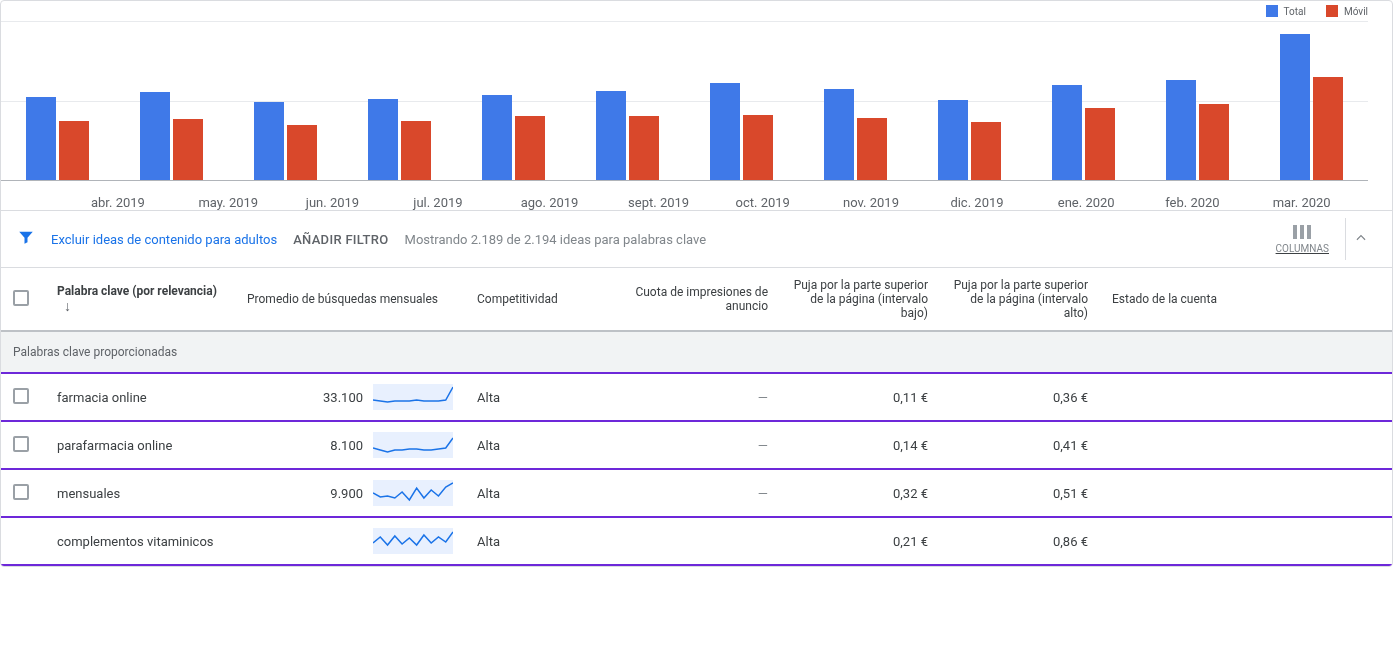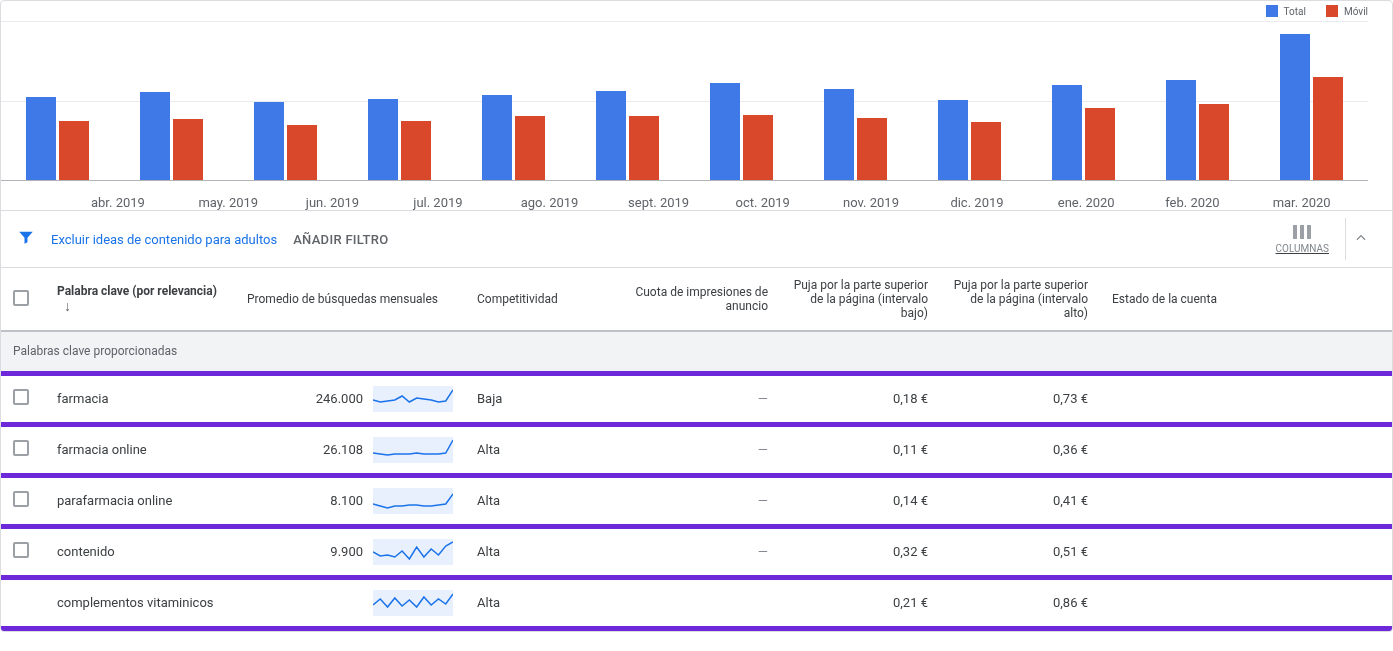--- a/index.html
+++ b/index.html
@@ -103,21 +103,21 @@
     color: #3c4043;
     text-align: right;
     padding: 10px 12px;
     border-bottom: 2px solid #bdc1c6;
     vertical-align: middle;
     background: #fff;
   }
   thead th.left { text-align: left; }
   thead th .hd-strong { font-weight: 700; }
   .sort-arrow { color: #5f6368; font-size: 14px; vertical-align: middle; }
-  tbody tr { border-bottom: 5px solid #6d28d9; }
+  tbody tr { border-bottom: 2px solid #6d28d9; }
   tbody td {
     font-size: 13px;
     padding: 10px 12px;
     text-align: right;
     color: #3c4043;
     height: 42px;
   }
   tbody td.left { text-align: left; }
   .section-row td {
     background: #f1f3f4;
@@ -232,20 +232,21 @@
     </div>
 
   <div class="filter-bar">
     <span class="filter-icon">
       <svg width="18" height="18" viewBox="0 0 24 24" fill="#1a73e8">
           <path d="M3 5h18l-7 8v6l-4 2v-8z"></path>
         </svg>
     </span>
     <span class="link-blue">Excluir ideas de contenido para adultos</span>
     <span class="add-filter">AÑADIR FILTRO</span>
+    <span class="showing">Mostrando 2.189 de 2.194 ideas para palabras clave</span>
     <div class="right-tools">
       <div class="columns-btn">
         <span class="glyph">
           <svg width="18" height="14" viewBox="0 0 18 14">
               <rect x="0" y="0" width="4" height="14" fill="#9aa0a6"></rect>
               <rect x="7" y="0" width="4" height="14" fill="#9aa0a6"></rect>
               <rect x="14" y="0" width="4" height="14" fill="#9aa0a6"></rect>
             </svg>
         </span>
         <span>COLUMNAS</span>
@@ -283,43 +284,26 @@
         <th>Cuota de impresiones de anuncio</th>
         <th>Puja por la parte superior de la página (intervalo bajo)</th>
         <th>Puja por la parte superior de la página (intervalo alto)</th>
         <th class="left">Estado de la cuenta</th>
       </tr>
     </thead>
     <tbody id="tbody">
       <tr class="section-row">
         <td colspan="8">Palabras clave proporcionadas</td>
       </tr>
-    <tr>
-          <td class="left"><span class="chk"></span></td>
-          <td class="left">farmacia</td>
-          <td>
-            <div class="avg-cell">
-              <span>246.000</span>
-              <svg class="spark" viewBox="0 0 80 26">
-                <polyline points="0,14 7.2727272727272725,16 14.545454545454545,15 21.818181818181817,14 29.09090909090909,10 36.36363636363636,16 43.63636363636363,12 50.90909090909091,13 58.18181818181818,14 65.45454545454545,16 72.72727272727272,15 80,4"></polyline>
-              </svg>
-            </div>
-          </td>
-          <td class="left">Baja</td>
-          <td><span class="mdash">—</span></td>
-          <td>0,18 €</td>
-          <td>0,73 €</td>
-          <td class="left"></td>
-        </tr>
         <tr>
           <td class="left"><span class="chk"></span></td>
           <td class="left">farmacia online</td>
           <td>
             <div class="avg-cell">
-              <span>26.108</span>
+              <span>33.100</span>
               <svg class="spark" viewBox="0 0 80 26">
                 <polyline points="0,16 7.2727272727272725,17 14.545454545454545,18 21.818181818181817,17 29.09090909090909,17 36.36363636363636,17 43.63636363636363,16 50.90909090909091,17 58.18181818181818,17 65.45454545454545,17 72.72727272727272,16 80,3"></polyline>
               </svg>
             </div>
           </td>
           <td class="left">Alta</td>
           <td><span class="mdash">—</span></td>
           <td>0,11 €</td>
           <td>0,36 €</td>
           <td class="left"></td>
@@ -336,21 +320,21 @@
             </div>
           </td>
           <td class="left">Alta</td>
           <td><span class="mdash">—</span></td>
           <td>0,14 €</td>
           <td>0,41 €</td>
           <td class="left"></td>
         </tr>
         <tr>
           <td class="left"><span class="chk"></span></td>
-          <td class="left">contenido</td>
+          <td class="left">mensuales</td>
           <td>
             <div class="avg-cell">
               <span>9.900</span>
               <svg class="spark" viewBox="0 0 80 26">
                 <polyline points="0,13 7.2727272727272725,17 14.545454545454545,16 21.818181818181817,18 29.09090909090909,12 36.36363636363636,20 43.63636363636363,8 50.90909090909091,18 58.18181818181818,10 65.45454545454545,16 72.72727272727272,7 80,3"></polyline>
               </svg>
             </div>
           </td>
           <td class="left">Alta</td>
           <td><span class="mdash">—</span></td>

